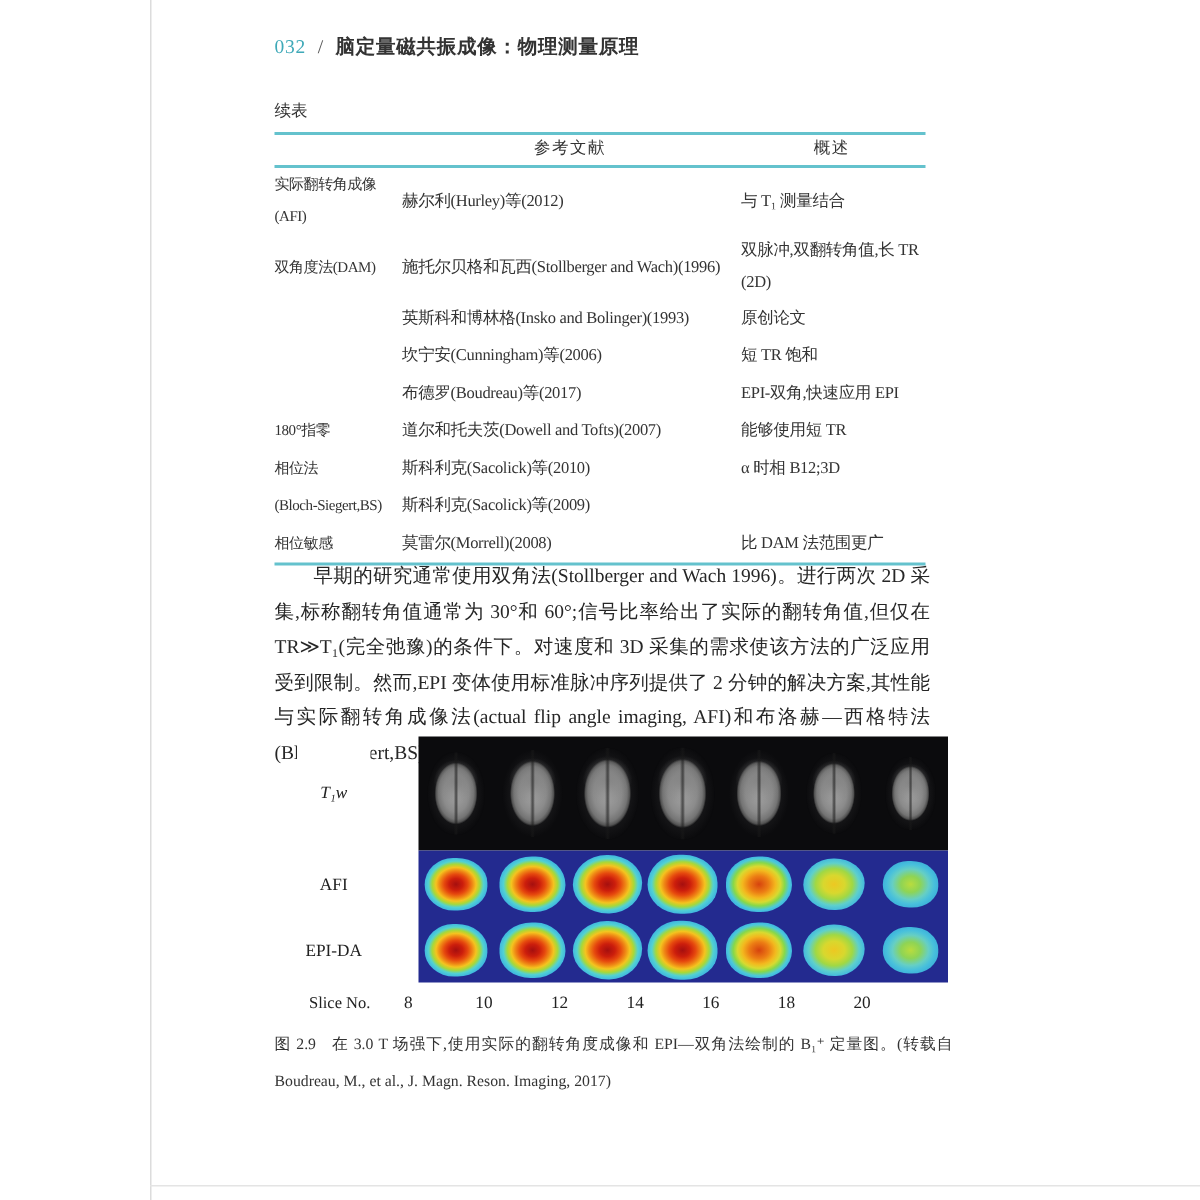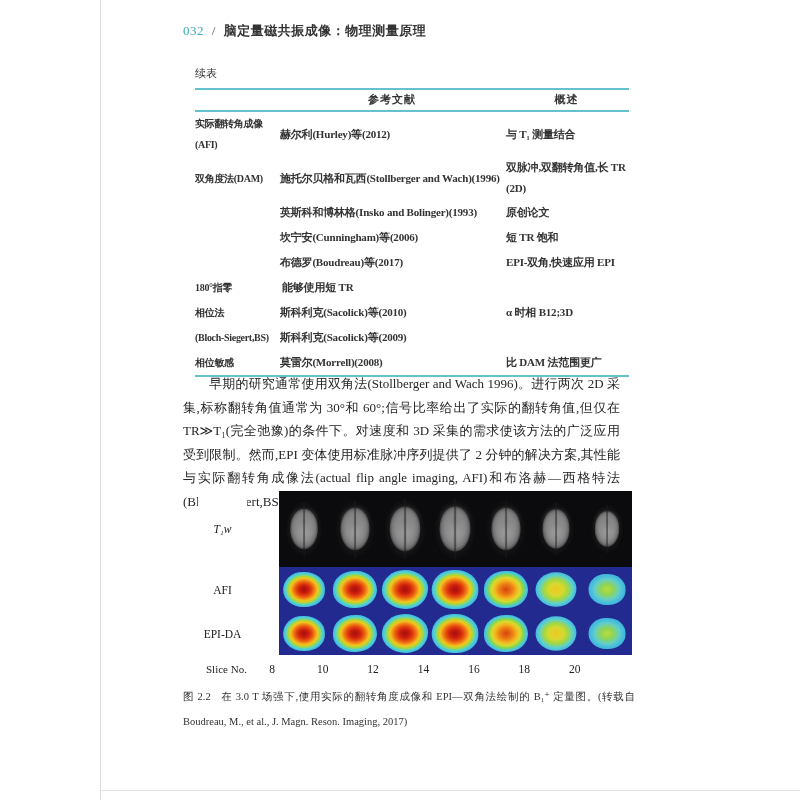--- a/index.html
+++ b/index.html
@@ -11,29 +11,29 @@
   .edge-v{position:absolute;left:100px;top:0;width:1px;height:800px;background:#dcdcdc;}
   .edge-h{position:absolute;left:100px;top:790px;width:700px;height:1px;background:#e4e4e4;}
 
   
   .page-header{position:absolute;left:183px;top:22px;font-size:13px;letter-spacing:.5px;}
   .page-num{color:#3fa9b8;font-size:13px;}
   .sep{color:#555;margin:0 4px;}
   .book-title{font-family:"Liberation Sans","DejaVu Sans",sans-serif;font-weight:bold;color:#333;font-size:13px;}
 
   
-  .table-section{position:absolute;left:195px;top:66px;width:434px;}
+  .table-section{position:absolute;left:183px;top:66px;width:434px;}
   .cont-label{font-size:11px;color:#333;margin-bottom:7px;}
   .qtable{border-top:2px solid #64c2cd;border-bottom:2px solid #64c2cd;}
   .trow{display:grid;grid-template-columns:85px 224px 125px;align-items:center;
         font-size:11px;line-height:21px;letter-spacing:-0.2px;color:#333;}
   .thead{border-bottom:2px solid #64c2cd;min-height:17px;line-height:17px;padding:1px 0 2px 0;}
   .thead .cell{text-align:center;letter-spacing:1px;}
   .tbody .trow{min-height:23px;padding:1px 0;}
-  .cell{white-space:pre-line;font-weight:bold;}
+  .cell{white-space:pre-line;}
   .cell.method{font-size:10px;letter-spacing:-0.3px;}
   .cell.overview{padding-left:2px;}
 
   
   .body-par{position:absolute;left:183px;top:372px;width:437px;margin:0;
             font-size:13px;line-height:23.5px;text-align:justify;text-indent:2em;color:#262626;}
 
   
   .figure{position:absolute;left:198px;top:491px;width:402px;}
   .fig-row{display:grid;grid-template-columns:49px 353px;gap:32px;}
@@ -111,20 +111,21 @@
           <div class="cell reference">坎宁安(Cunningham)等(2006)</div>
           <div class="cell overview">短 TR 饱和</div>
         </div>
         <div class="trow">
           <div class="cell method"></div>
           <div class="cell reference">布德罗(Boudreau)等(2017)</div>
           <div class="cell overview">EPI-双角,快速应用 EPI</div>
         </div>
         <div class="trow">
           <div class="cell method">180°指零</div>
+          <div class="cell reference">道尔和托夫茨(Dowell and Tofts)(2007)</div>
           <div class="cell overview">能够使用短 TR</div>
         </div>
         <div class="trow">
           <div class="cell method">相位法</div>
           <div class="cell reference">斯科利克(Sacolick)等(2010)</div>
           <div class="cell overview">α 时相 B12;3D</div>
         </div>
         <div class="trow">
           <div class="cell method">(Bloch-Siegert,BS)</div>
           <div class="cell reference">斯科利克(Sacolick)等(2009)</div>
@@ -227,15 +228,15 @@
           <span class="slice-num">12</span>
           <span class="slice-num">14</span>
           <span class="slice-num">16</span>
           <span class="slice-num">18</span>
           <span class="slice-num">20</span>
         </div>
     </div>
   </div>
 
   <div class="caption">
-    <span class="cap-label">图 2.2</span><span>在 3.0 T 场强下,使用实际的翻转角度成像和 EPI—双角法绘制的 B₁⁺ 定量图。(转载自 Boudreau, M., et al., J. Magn. Reson. Imaging, 2017)</span>
+    <span class="cap-label">图 2.9</span><span>在 3.0 T 场强下,使用实际的翻转角度成像和 EPI—双角法绘制的 B₁⁺ 定量图。(转载自 Boudreau, M., et al., J. Magn. Reson. Imaging, 2017)</span>
   </div>
 </div>
 
 </body></html>

